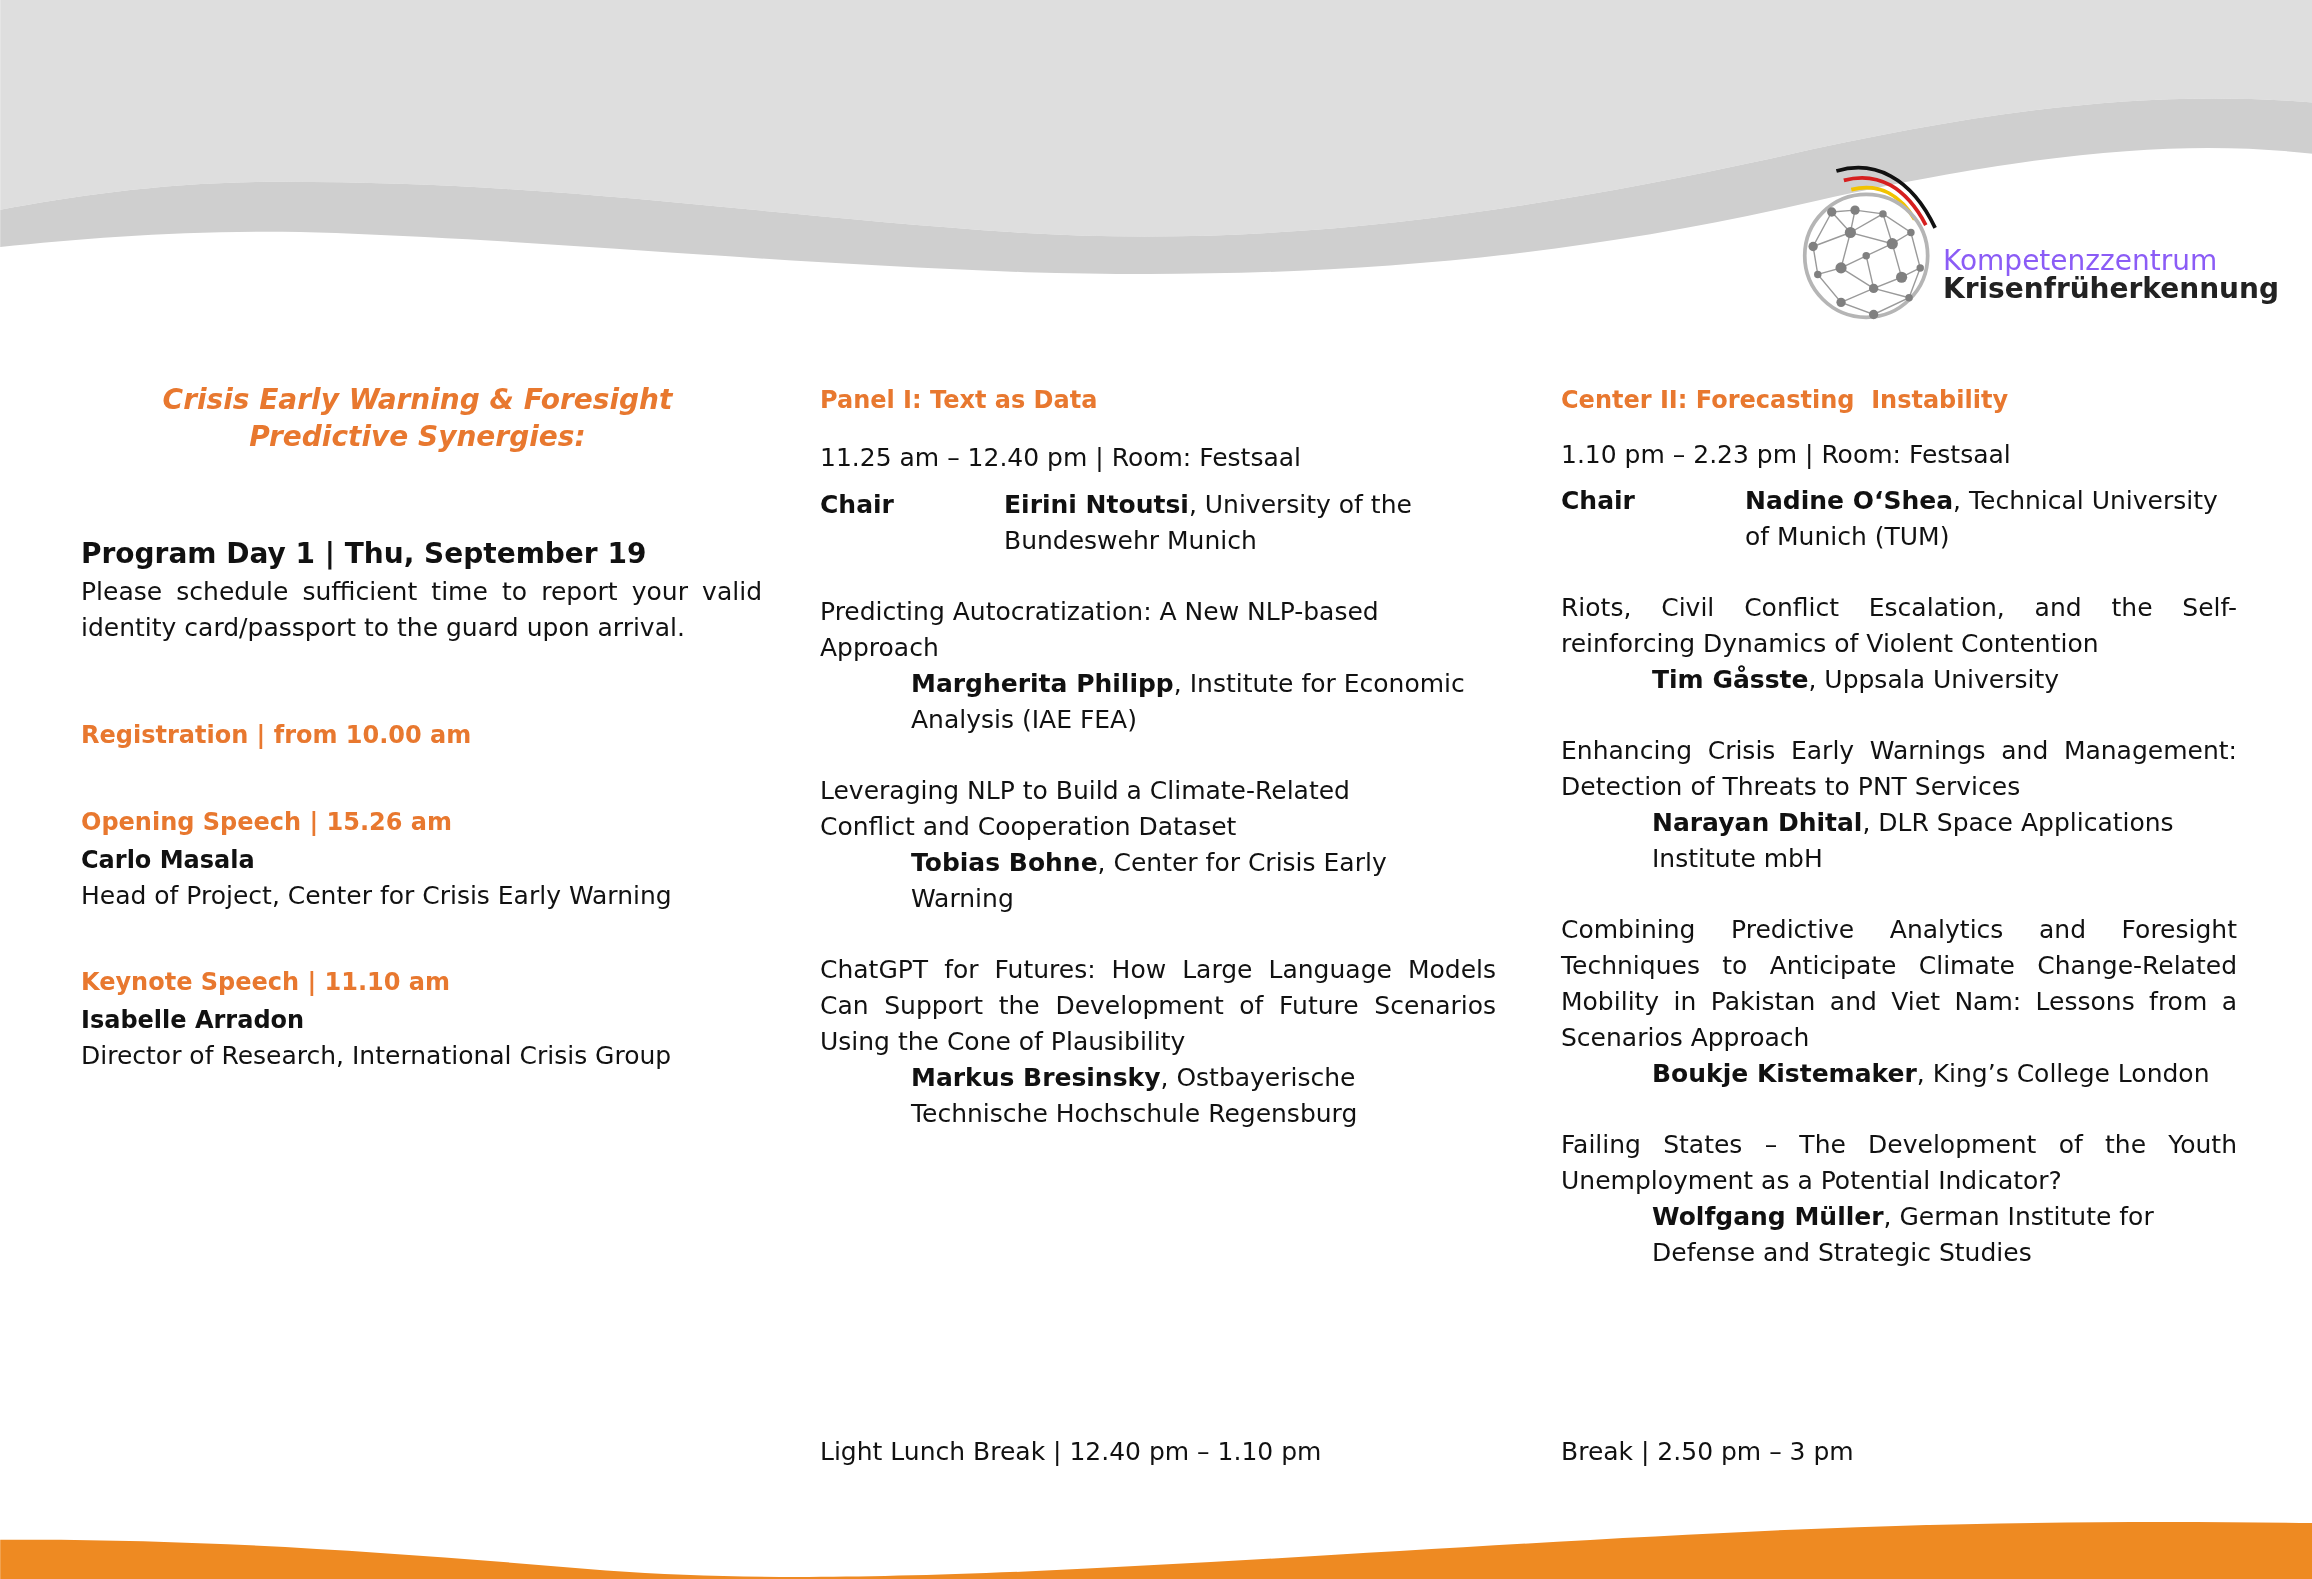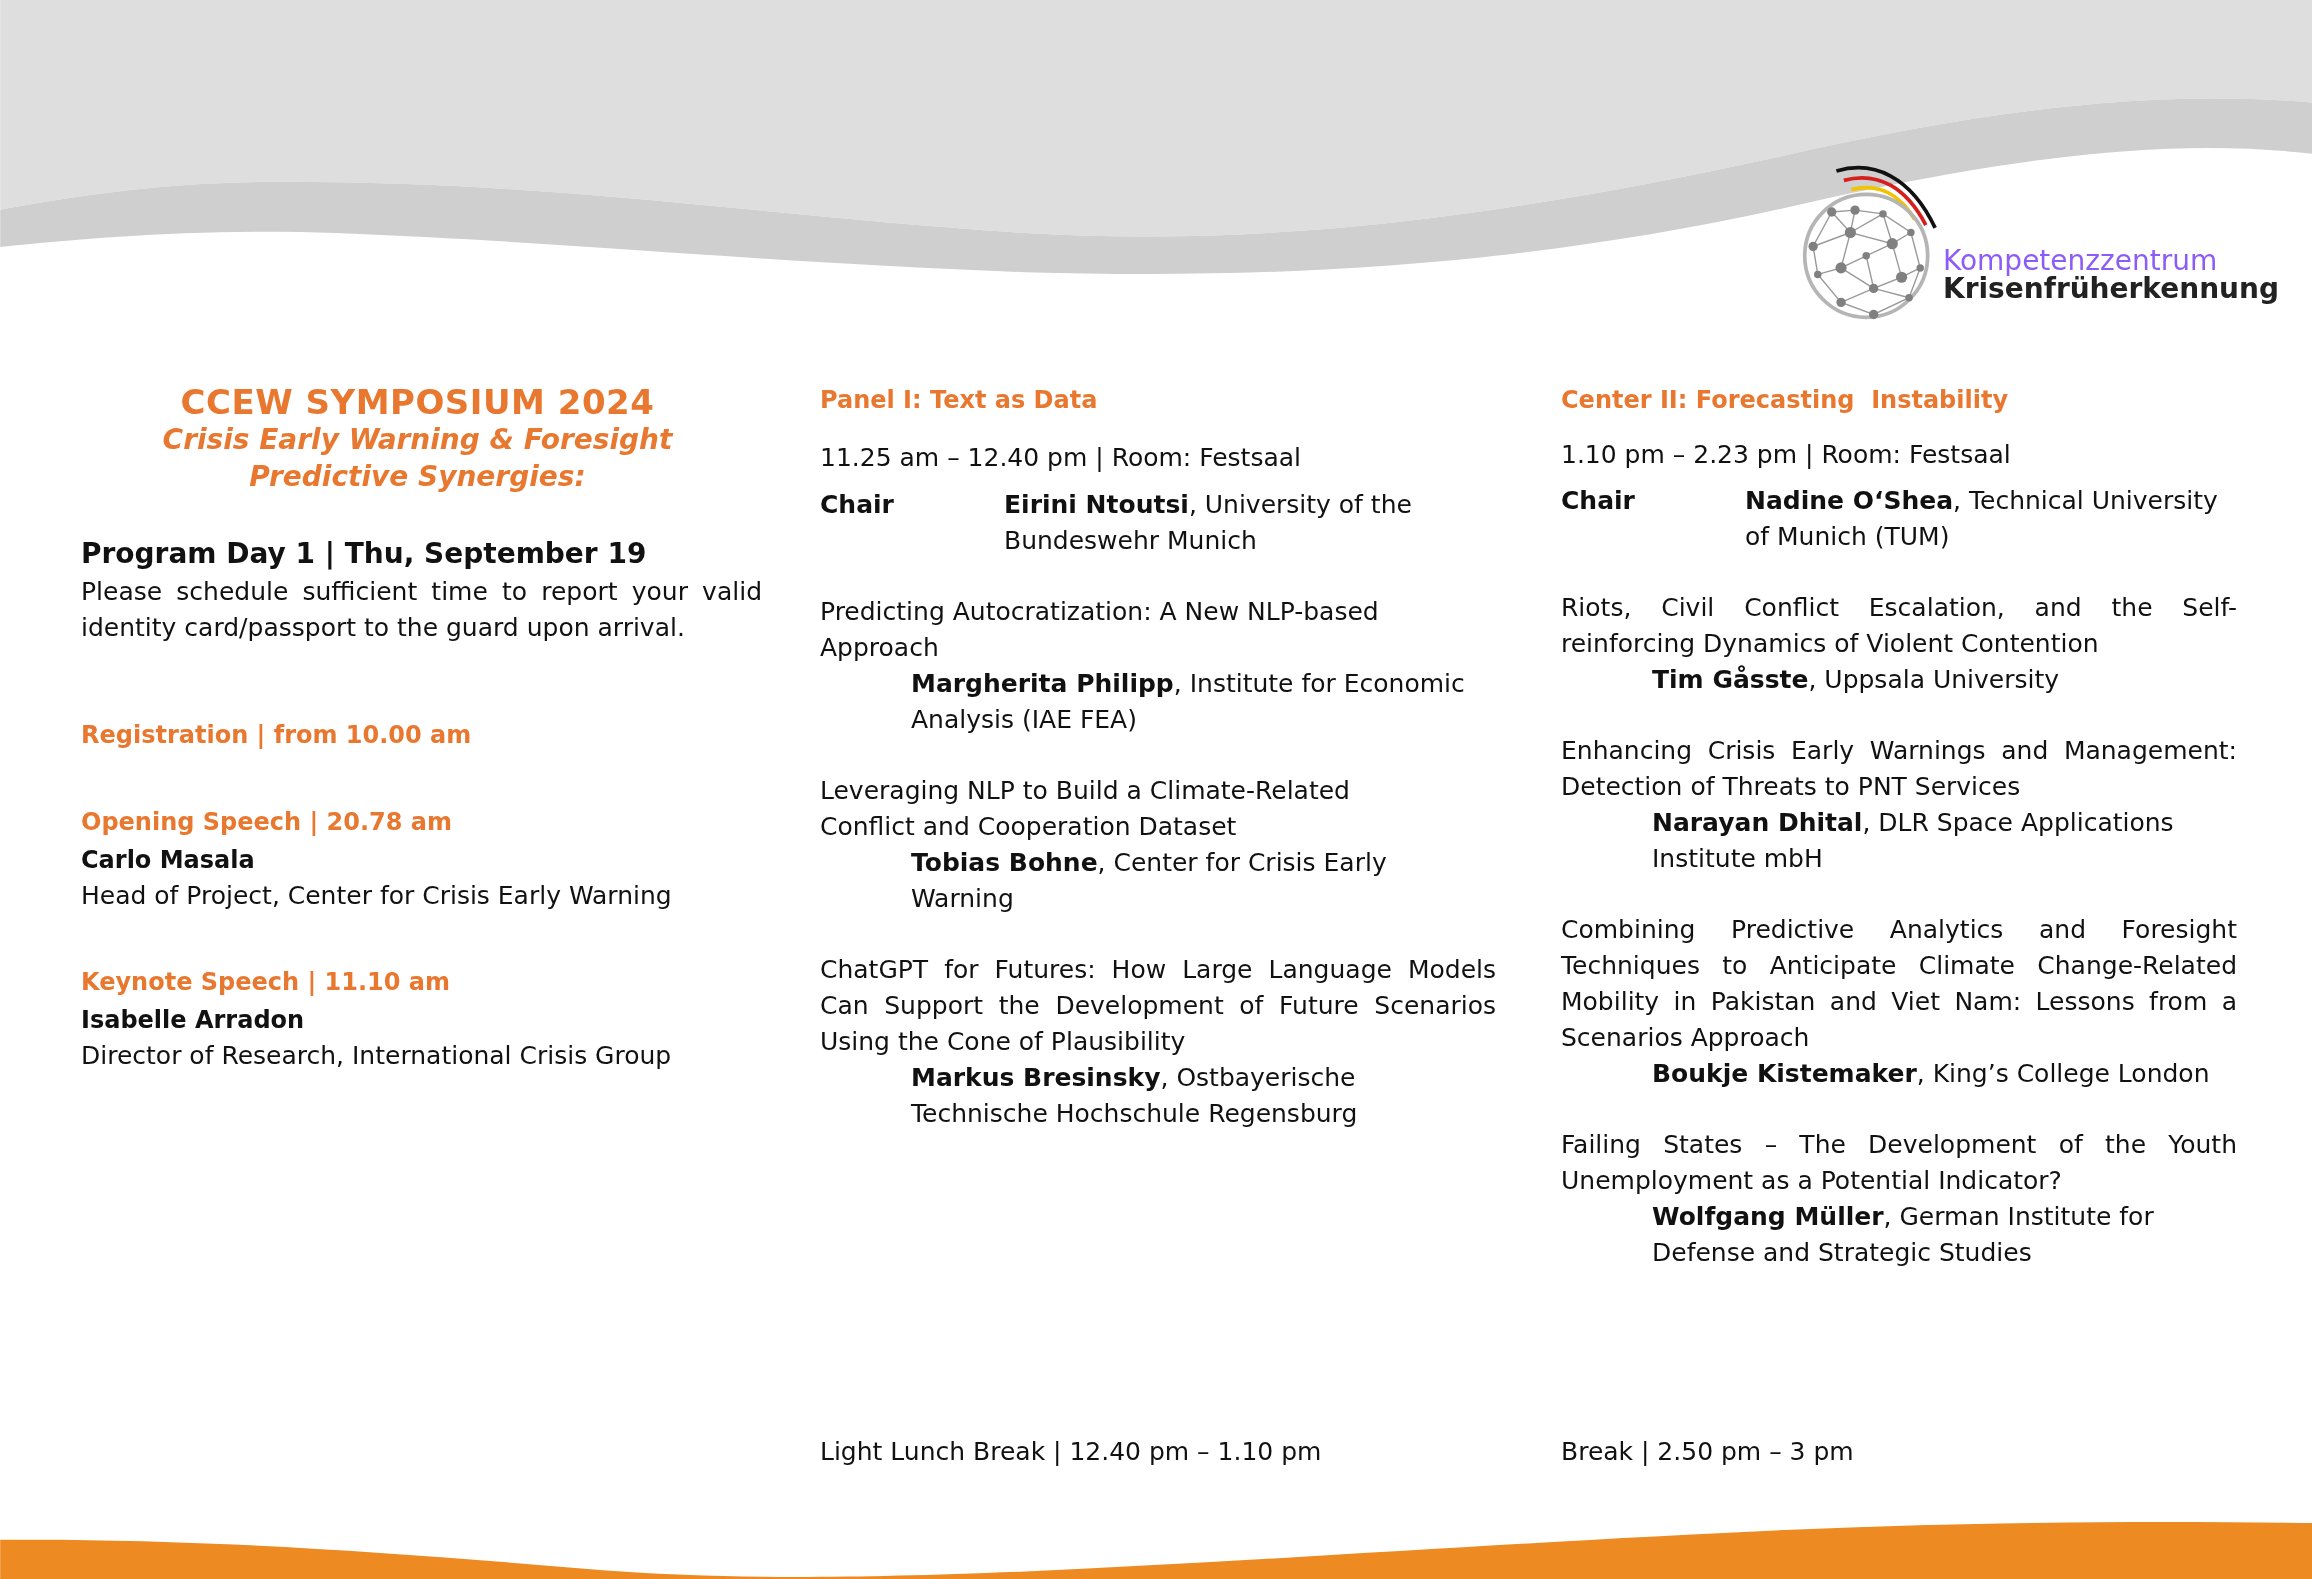--- a/index.html
+++ b/index.html
@@ -62,34 +62,33 @@
         <circle cx="72" cy="105" r="4"></circle>
         <circle cx="80" cy="140" r="5"></circle>
       <circle cx="110" cy="128" r="6"></circle>
     </g>
   </svg>
   <div class="abs logo-text1" style="left:144px; top:86px;">Kompetenzzentrum</div>
   <div class="abs logo-text2" style="left:144px; top:114px;">Krisenfrüherkennung</div>
 </div>
 
 <div class="abs col-left" style="top:382px; text-align:center; width:673px;">
-  <div class="title orange">CCEW SYMPOSIUM 2024</div>
   <div class="subtitle orange">Crisis Early Warning &amp; Foresight</div>
   <div class="subtitle orange" style="margin-top:1.9px;">Predictive Synergies:</div>
 </div>
 
 <div class="abs col-left body" style="top:536px; width:681px;">
   <div class="heading" style="font-size:28px;">Program Day 1 | Thu, September 19</div>
   <div class="justify" style="margin-top:1.9px;">Please schedule sufficient time to report your valid identity card/passport to the guard upon arrival.</div>
 </div>
 
 <div class="abs col-left heading orange" style="top:721px;">Registration | from 10.00 am</div>
 
 <div class="abs col-left body" style="top:804px;">
-  <div class="heading orange">Opening Speech | 20.78 am</div>
+  <div class="heading orange">Opening Speech | 15.26 am</div>
   <div class="heading" style="margin-top:1.9px;">Carlo Masala</div>
   <div>Head of Project, Center for Crisis Early Warning</div>
 </div>
 
 <div class="abs col-left body" style="top:964px;">
   <div class="heading orange">Keynote Speech | 11.10 am</div>
   <div class="heading" style="margin-top:1.9px;">Isabelle Arradon</div>
   <div>Director of Research, International Crisis Group</div>
 </div>
 

